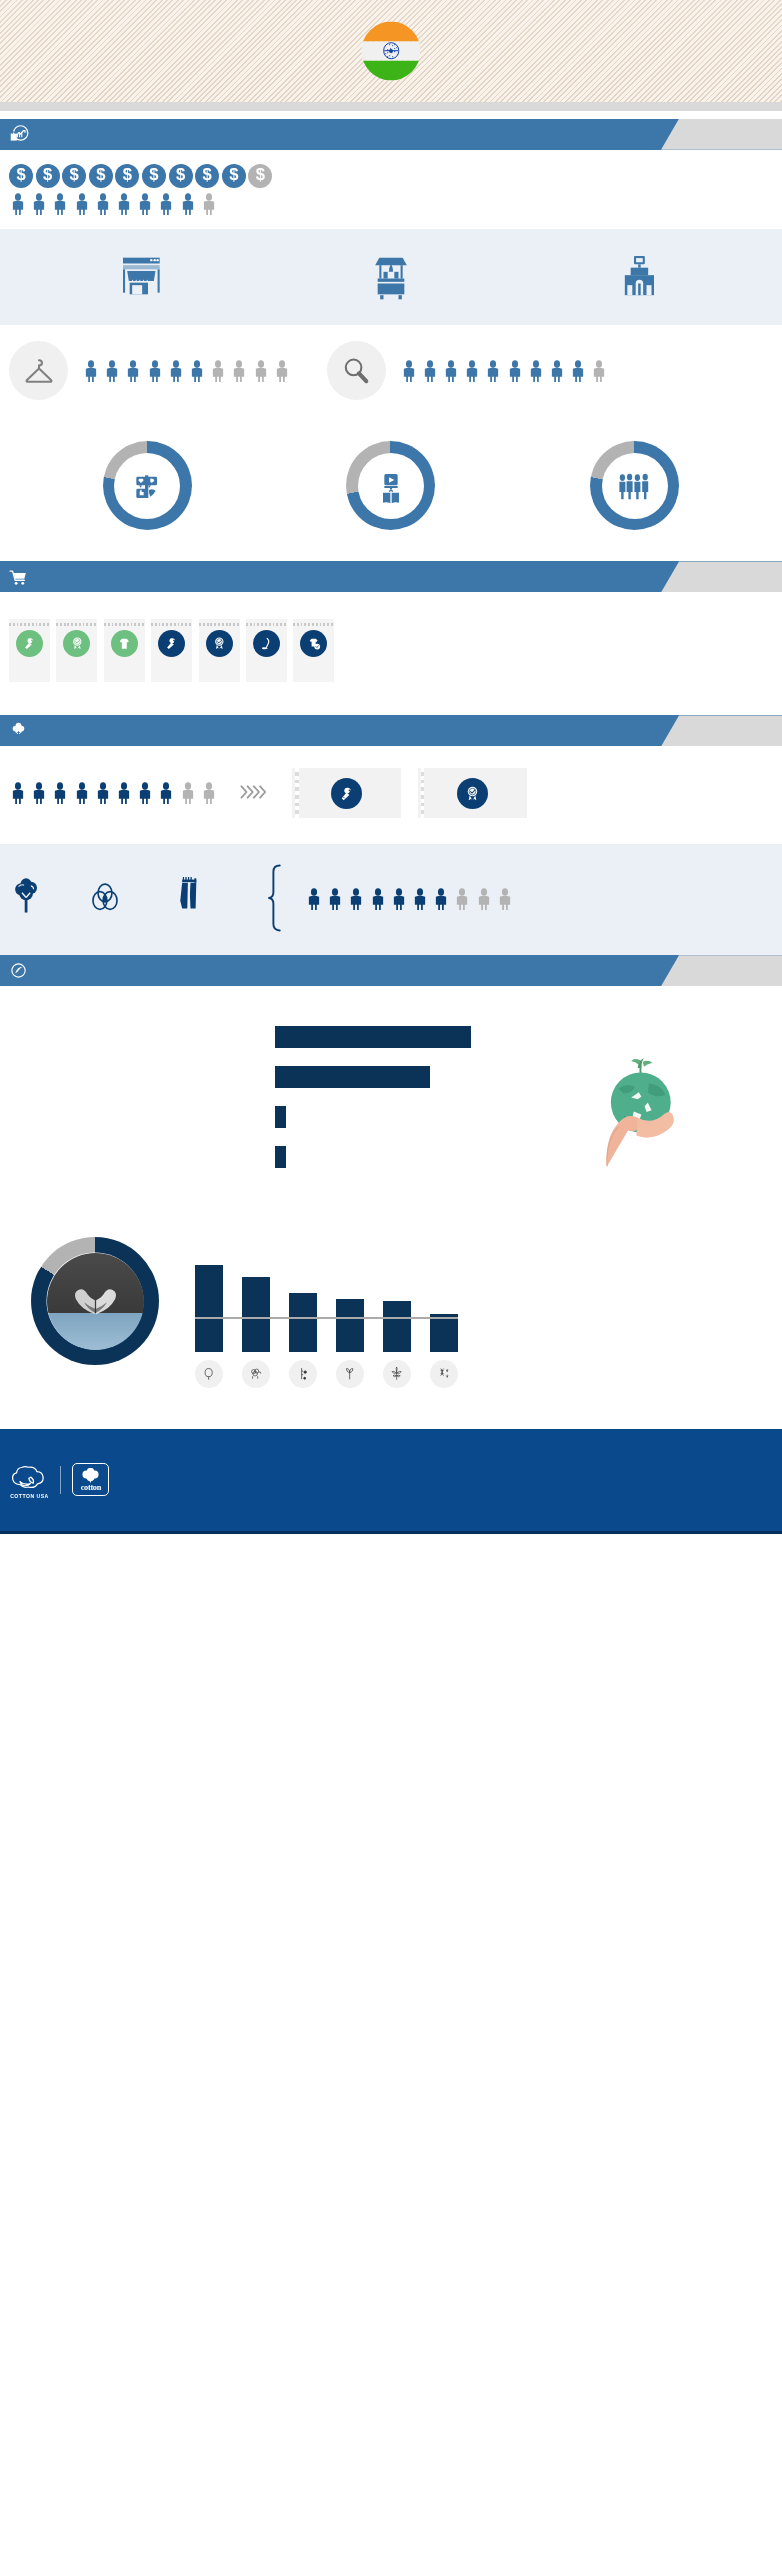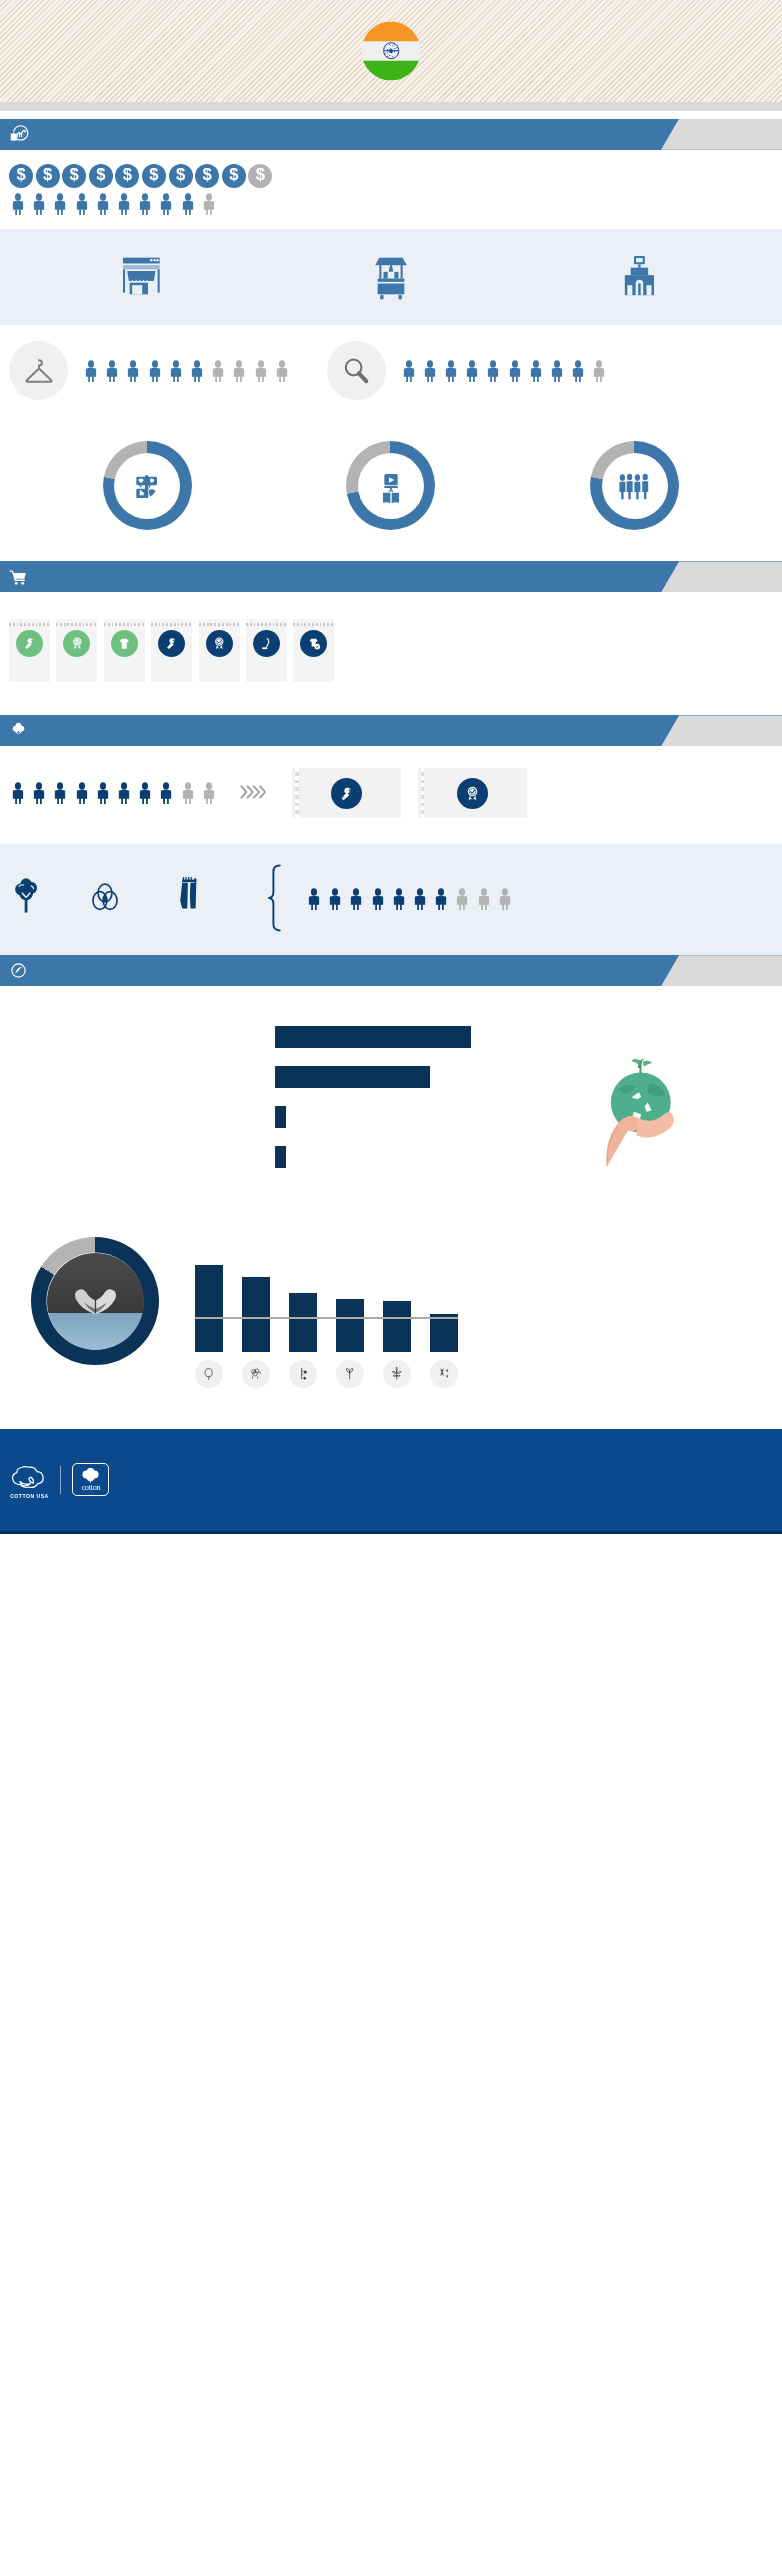--- a/index.html
+++ b/index.html
@@ -146,21 +146,21 @@
   .logo-usa .txt{
     color:#fff;font-size:5.1px;font-weight:bold;letter-spacing:0.5px;
     font-family:"Liberation Sans",sans-serif;
   }
   .vdiv{width:0.6px;height:28px;background:rgba(255,255,255,.5);}
   .logo-seal{
     width:37px;height:33px;border:1.3px solid #fff;border-radius:5.1px;
     display:flex;flex-direction:column;align-items:center;justify-content:center;
   }
   .logo-seal .seal-txt{
-    color:#fff;font-size:8.3px;font-weight:normal;letter-spacing:-0.3px;margin-top:-1.3px;
+    color:#fff;font-size:8.3px;font-weight:bold;letter-spacing:-0.3px;margin-top:-1.3px;
     font-family:"Liberation Serif",serif;
   }
   .footer-rule{height:2.6px;background:#062f5e;}
 
   
   .photo-heart{
     position:absolute;left:50%;top:50%;transform:translate(-50%,-50%);
     width:66px;height:66px;border-radius:50%;overflow:hidden;
     background:linear-gradient(180deg,#4a4a4a 0%,#3a3a3a 62%,#7ea4bf 62%,#9dbdd4 100%);
     display:flex;align-items:center;justify-content:center;

